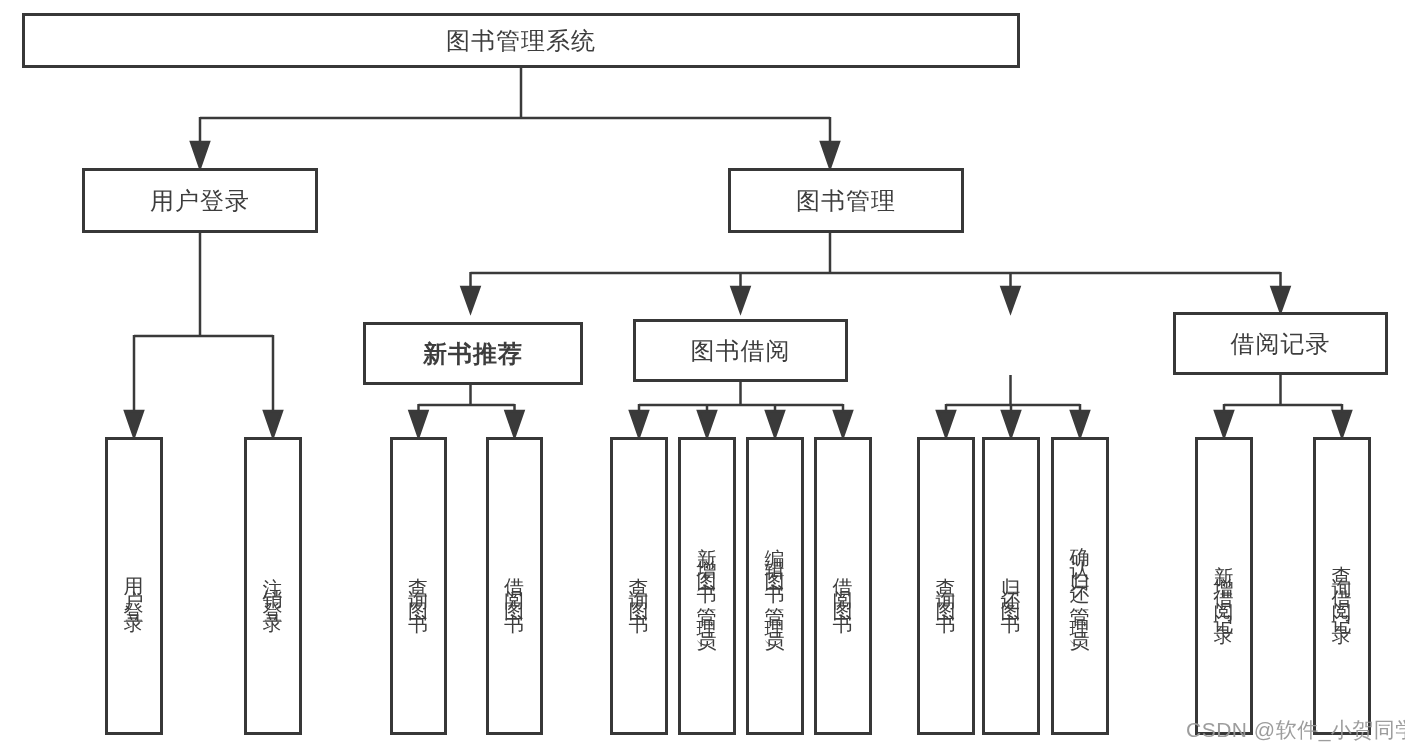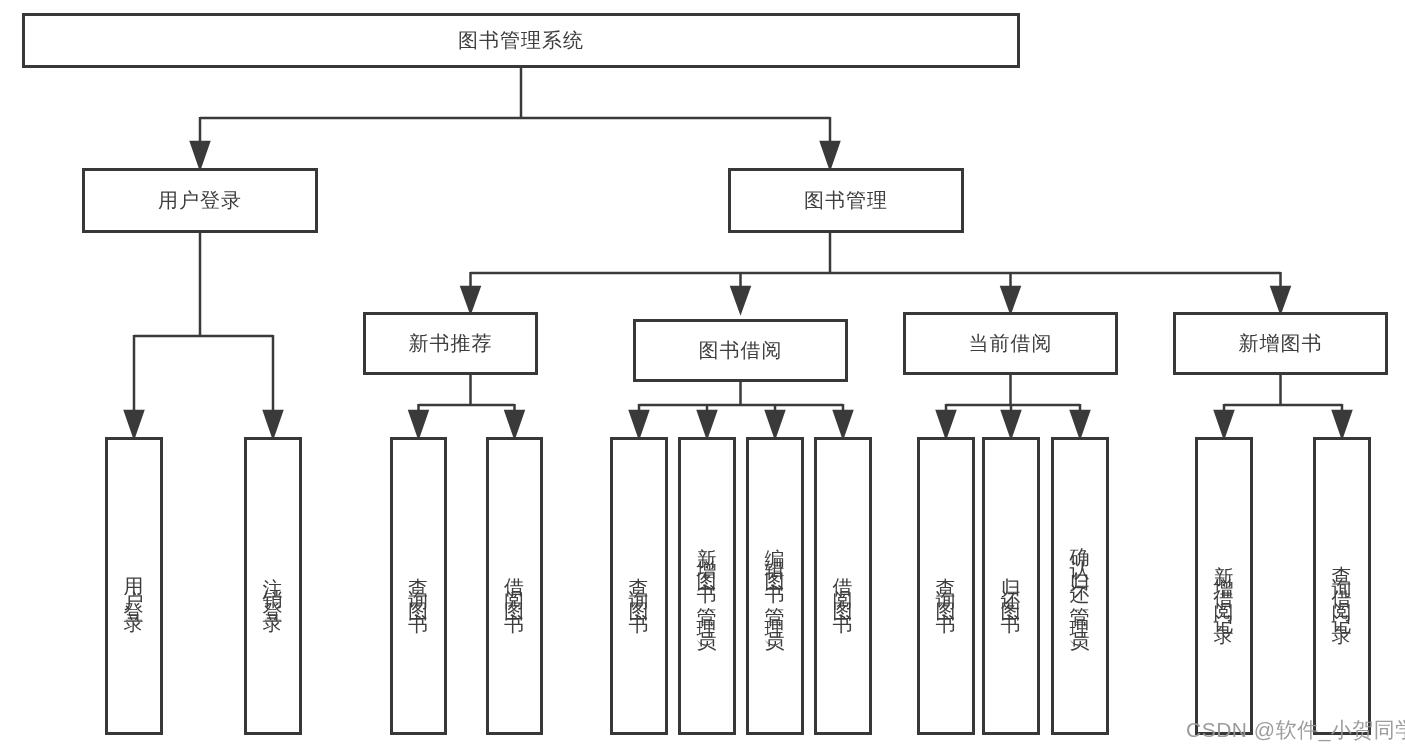--- a/index.html
+++ b/index.html
@@ -22,21 +22,21 @@
 
   .node {
     position: absolute;
     box-sizing: border-box;
     background: #ffffff;
     border: 3px solid #383838;
     color: #3d3d3d;
     display: flex;
     align-items: center;
     justify-content: center;
-    font-size: 20px;
+    font-size: 24px;
     letter-spacing: 1px;
     z-index: 2;
     white-space: nowrap;
   }
 
   .leaf {
     position: absolute;
     box-sizing: border-box;
     background: #ffffff;
     border: 3px solid #383838;
@@ -136,24 +136,23 @@
       <line x1="1342" y1="404" x2="1342" y2="415"></line>
       <polygon points="1333,411 1351,411 1342,437"></polygon>
     </g>
   </svg>
 
   <div class="node" style="left:22px; top:13px; width:998px; height:55px;">图书管理系统</div>
 
   <div class="node" style="left:82px; top:168px; width:236px; height:65px;">用户登录</div>
   <div class="node" style="left:712px; top:168px; width:236px; height:65px;margin-left:16px;">图书管理</div>
 
-  <div class="node" style="left:363px; top:312px; width:175px; height:63px;">新书推荐</div>
+  <div class="node" style="left:363px; top:322px; width:220px; height:63px;font-weight:bold;">新书推荐</div>
   <div class="node" style="left:633px; top:312px; width:215px; height:63px;margin-top:7px;">图书借阅</div>
-  <div class="node" style="left:903px; top:312px; width:215px; height:63px;">当前借阅</div>
-  <div class="node" style="left:1173px; top:312px; width:215px; height:63px;">新增图书</div>
+  <div class="node" style="left:1173px; top:312px; width:215px; height:63px;">借阅记录</div>
 
   <div class="leaf" style="left:105px;">
     <span class="vtext">用户登录</span>
   </div>
   <div class="leaf" style="left:244px;">
     <span class="vtext">注销登录</span>
   </div>
 
   <div class="leaf" style="left:390px; width:57px;">
     <span class="vtext">查询图书</span>

